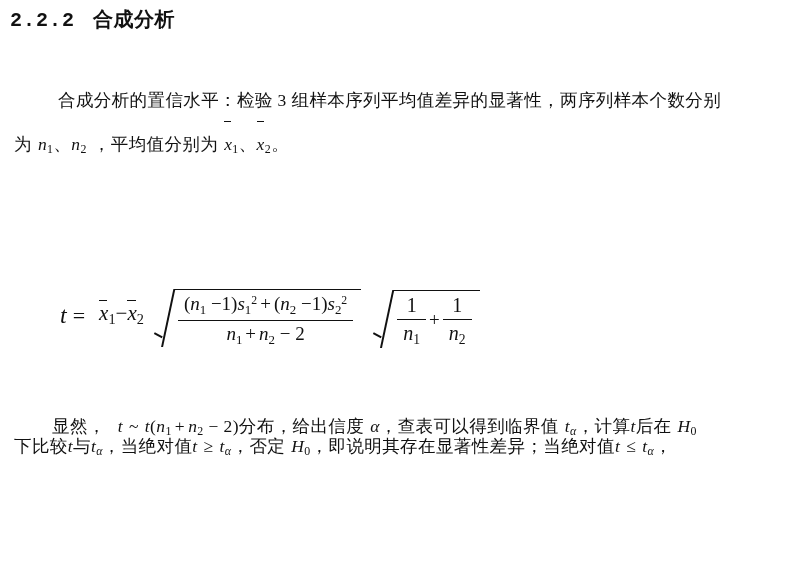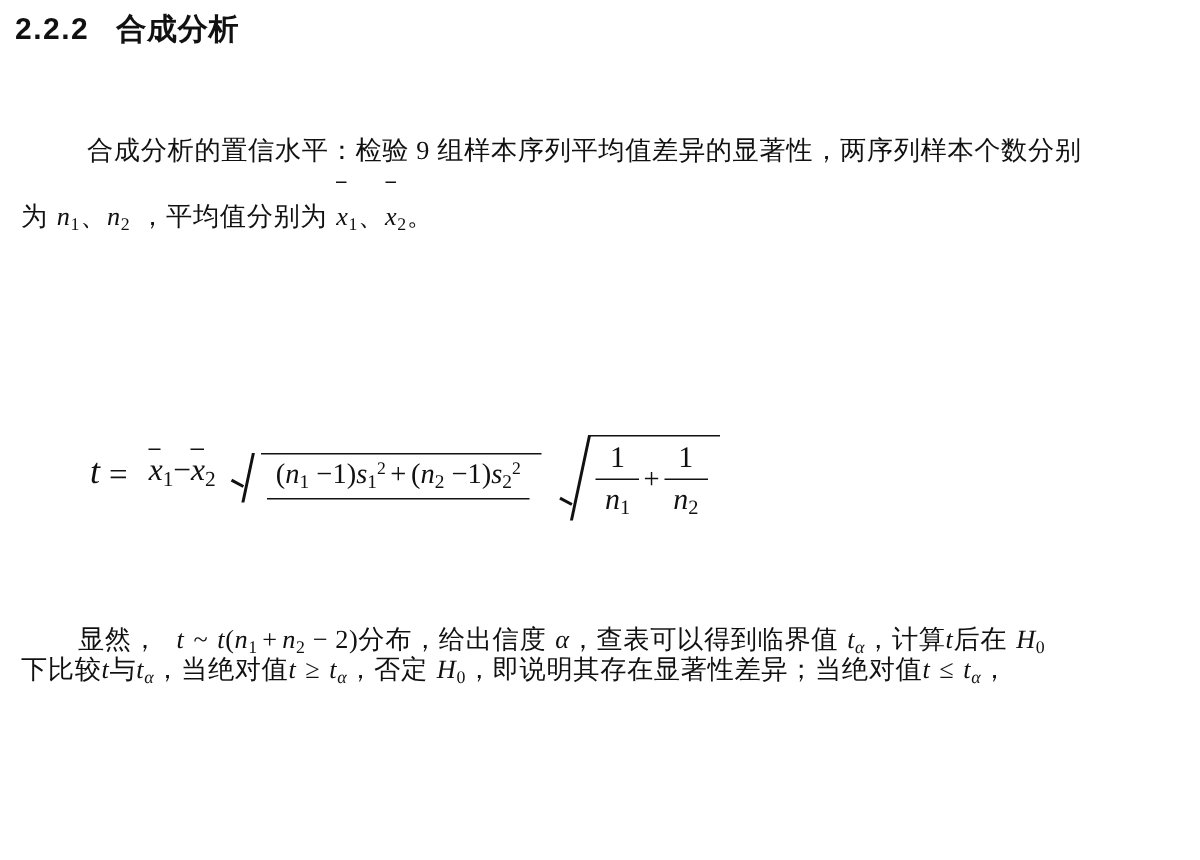--- a/index.html
+++ b/index.html
@@ -27,21 +27,21 @@
   .heading {
     position: absolute;
     left: 10px;
     top: 6px;
     font-size: 20px;
     font-weight: bold;
     letter-spacing: 0.5px;
     white-space: nowrap;
   }
   .heading .num {
-    font-family: Liberation Sans, sans-serif;
+    font-family: Liberation Mono, monospace;
     font-weight: bold;
     letter-spacing: 1px;
   }
   .heading .ttl {
     margin-left: 18px;
     font-family: "DejaVu Sans", "Liberation Sans", sans-serif;
     font-weight: bold;
   }
 
   
@@ -219,21 +219,21 @@
 </head>
 <body>
 
 <div class="page">
 
   <div class="heading">
     <span class="num">2.2.2</span><span class="ttl">合成分析</span>
   </div>
 
   <div class="para p1">
-    <span>合成分析的置信水平：检验 9 组样本序列平均值差异的显著性，两序列样本个数分别</span>
+    <span>合成分析的置信水平：检验 3 组样本序列平均值差异的显著性，两序列样本个数分别</span>
   </div>
 
   <div class="para p1b">
     <span>为</span><span class="sp"></span><span class="mi">n</span><span class="subn">1</span><span>、</span><span class="mi">n</span><span class="subn">2</span><span class="sp"></span><span>，平均值分别为</span><span class="sp"></span><span class="ovl"><span class="mi">x</span></span><span class="subn">1</span><span>、</span><span class="ovl"><span class="mi">x</span></span><span class="subn">2</span><span>。</span>
   </div>
 
 
   <div class="formula">
     <div class="frow">
       <span class="tlabel">t</span>
@@ -247,20 +247,23 @@
         <span class="denom">
 
           <span class="rad">
             <span class="sign"></span>
             <span class="radbody">
               <span class="frac">
                 <span class="n">
                   <span class="mn">(</span><span class="mi">n</span><span class="subn">1</span><span class="mn"> −1)</span><span class="mi">s</span><span class="subn">1</span><span class="sup">2</span><span class="plus mn">+</span><span class="mn">(</span><span class="mi">n</span><span class="subn">2</span><span class="mn"> −1)</span><span class="mi">s</span><span class="subn">2</span><span class="sup">2</span>
                 </span>
                 <span class="bar"></span>
+                <span class="d">
+                  <span class="mi">n</span><span class="subn">1</span><span class="plus mn">+</span><span class="mi">n</span><span class="subn">2</span><span class="mn"> − 2</span>
+                </span>
               </span>
             </span>
           </span>
 
           <span class="spw"></span>
 
           <span class="rad">
             <span class="sign"></span>
             <span class="radbody">
               <span class="twofrac">

